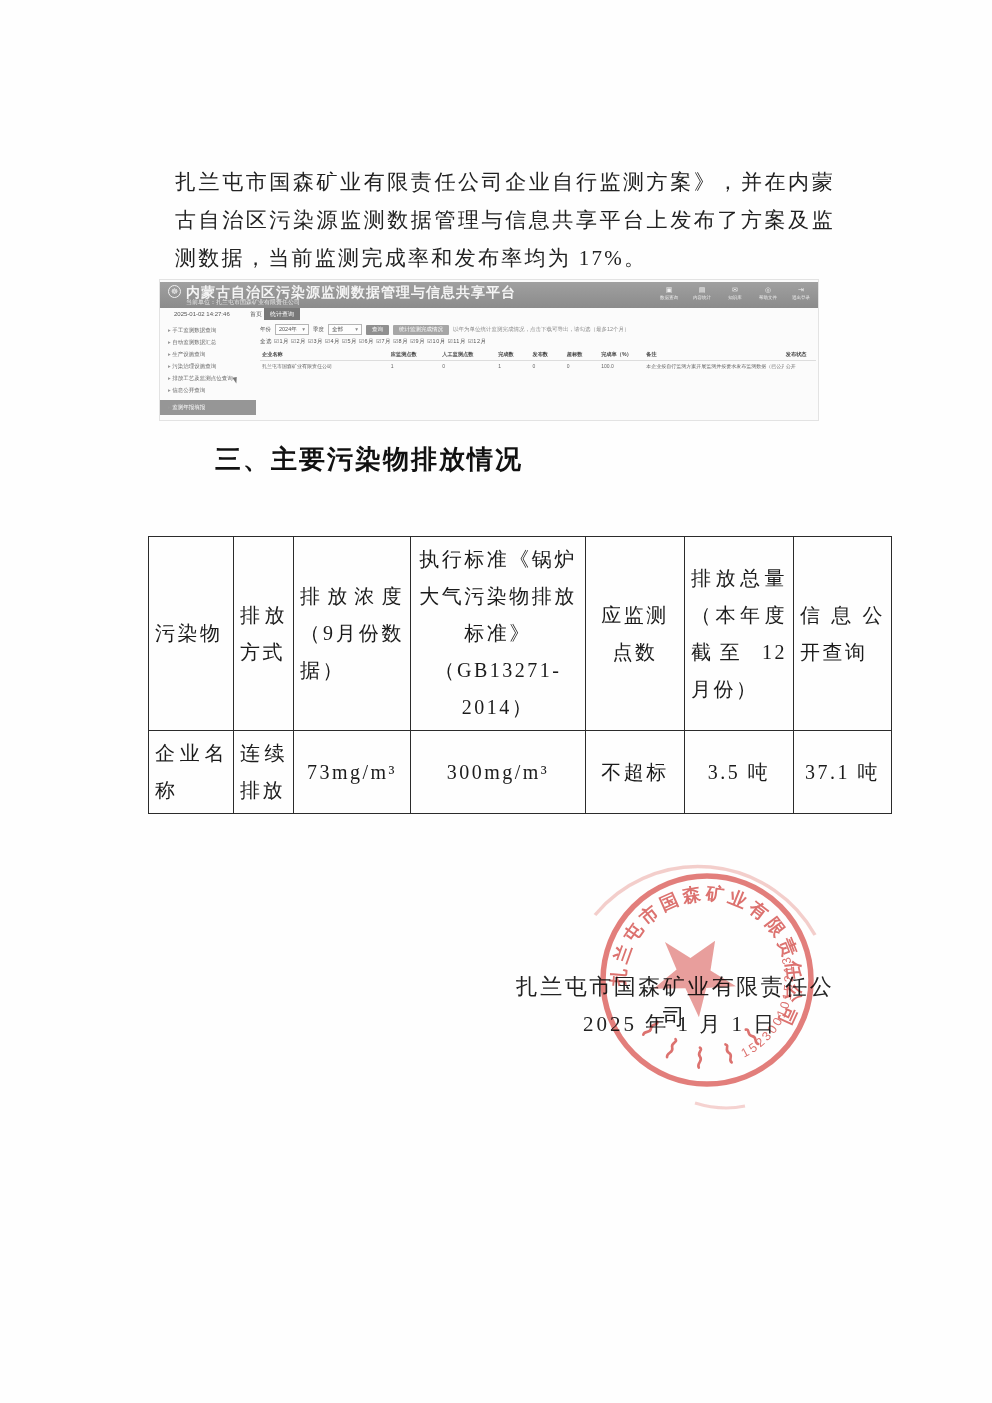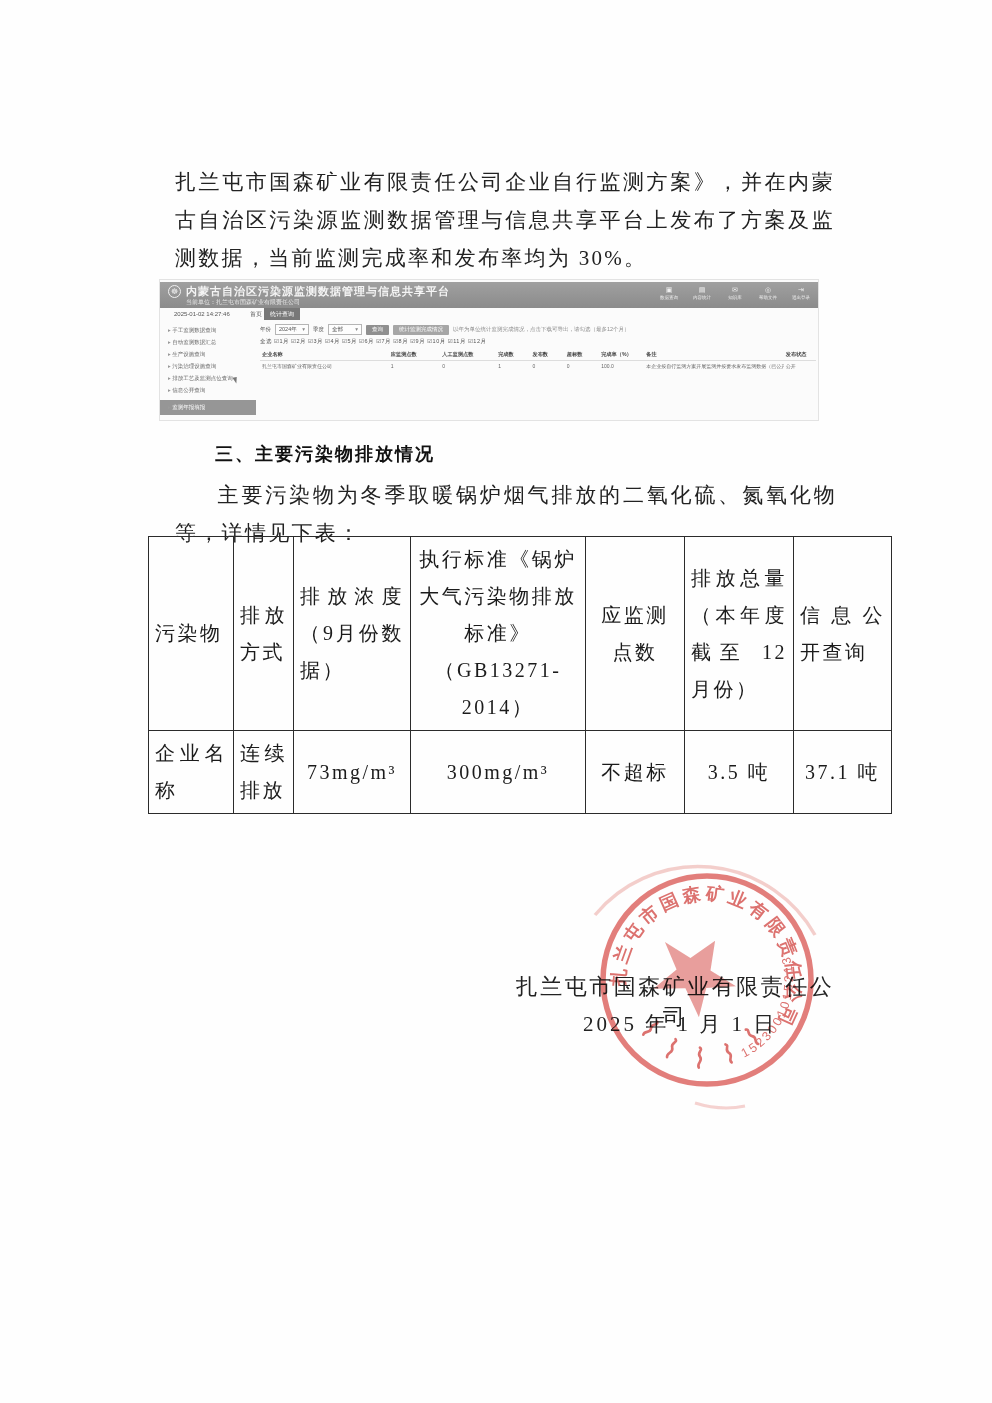--- a/index.html
+++ b/index.html
@@ -5,31 +5,31 @@
   * { margin:0; padding:0; box-sizing:border-box; }
   html,body { background:#ffffff; }
   body { font-family:"Liberation Serif","DejaVu Serif",serif; color:#1c1c1c; }
   .page { position:relative; width:992px; height:1403px; background:#fefefe; overflow:hidden; }
 
   
   .para { position:absolute; font-size:21px; line-height:38px; letter-spacing:2.3px;
           text-align:justify; color:#222; }
   .para .indent { display:inline-block; width:2em; }
   .section-heading { position:absolute; font-family:"Liberation Sans","DejaVu Sans",sans-serif;
-          font-weight:bold; font-size:18px; letter-spacing:2px; color:#111; }
+          font-weight:bold; font-size:26px; letter-spacing:2px; color:#111; }
 
   
   .shot { position:absolute; left:160px; top:280px; width:658px; height:140px;
           background:#fbfbfb; filter:blur(0.35px) grayscale(0.35); overflow:hidden;
           font-family:"Liberation Sans","DejaVu Sans",sans-serif; box-shadow:0 0 0 1px #e3e3e3; }
   .shot-header { position:absolute; left:0; top:2px; width:100%; height:26px;
           background:linear-gradient(#a0a0a0,#8b8b8b); color:#f4f4f4; }
   .shot-logo { position:absolute; left:8px; top:3px; width:13px; height:13px; border:1.5px solid #f0f0f0;
           border-radius:50%; font-size:8px; line-height:11px; text-align:center; color:#f0f0f0; }
-  .shot-title { position:absolute; left:26px; top:2px; font-size:11px; letter-spacing:1px; font-weight:bold; }
+  .shot-title { position:absolute; left:26px; top:2px; font-size:14px; letter-spacing:1px; font-weight:bold; }
   .shot-unit { position:absolute; left:26px; top:16px; font-size:6px; color:#e8e8e8; }
   .shot-actions { position:absolute; right:4px; top:4px; display:flex; gap:7px; }
   .shot-action { width:26px; text-align:center; color:#efefef; }
   .shot-action .ic { font-size:7px; display:block; line-height:8px; }
   .shot-action .lb { font-size:5px; display:block; transform:scale(.9); white-space:nowrap; }
   .shot-dt { position:absolute; left:14px; top:31px; font-size:6px; color:#555; }
   .shot-tab { position:absolute; top:28px; height:12px; font-size:6px; line-height:12px; padding:0 6px; color:#555; }
   .shot-tab.home { left:84px; }
   .shot-tab.active { left:104px; background:#787878; color:#fff; }
   .shot-side { position:absolute; left:0; top:44px; width:96px; }
@@ -67,21 +67,21 @@
   .sig-date { position:absolute; left:560px; top:1010px; width:240px; text-align:center;
           font-size:21px; letter-spacing:3px; color:#222; }
   .stamp { position:absolute; left:562px; top:835px; width:290px; height:290px;
           mix-blend-mode:multiply; opacity:.92; z-index:5; }
 </style>
 </head>
 <body>
 
 <div class="page">
 
-  <div class="para" style="left:175px; top:163px; width:660px;">扎兰屯市国森矿业有限责任公司企业自行监测方案》，并在内蒙古自治区污染源监测数据管理与信息共享平台上发布了方案及监测数据，当前监测完成率和发布率均为 30%。</div>
+  <div class="para" style="left:175px; top:163px; width:660px;">扎兰屯市国森矿业有限责任公司企业自行监测方案》，并在内蒙古自治区污染源监测数据管理与信息共享平台上发布了方案及监测数据，当前监测完成率和发布率均为 17%。</div>
 
   <div class="shot">
     <div class="shot-header">
       <span class="shot-logo">☸</span>
       <span class="shot-title">内蒙古自治区污染源监测数据管理与信息共享平台</span>
       <span class="shot-unit">当前单位：扎兰屯市国森矿业有限责任公司</span>
       <span class="shot-actions">
         <span class="shot-action">
           <span class="ic">▣</span>
           <span class="lb">数据查询</span>
@@ -172,23 +172,20 @@
           <td>100.0</td>
           <td>本企业按自行监测方案开展监测并按要求发布监测数据（已公开）</td>
           <td>公开</td>
         </tr>
       </tbody>
         </table>
     </div>
   </div>
 
   <div class="section-heading" style="left:215px; top:442px;">三、主要污染物排放情况</div>
-  <div class="para" style="left:175px; top:476px; width:662px;">
-    <span class="indent"></span><span>主要污染物为冬季取暖锅炉烟气排放的二氧化硫、氮氧化物等，</span><span>详情见下表：</span>
-  </div>
 
   <table class="main-table">
     <colgroup>
       <col style="width:85px">
         <col style="width:60px">
         <col style="width:117px">
       <col style="width:175px">
         <col style="width:99px">
         <col style="width:109px">
         <col style="width:98px">

